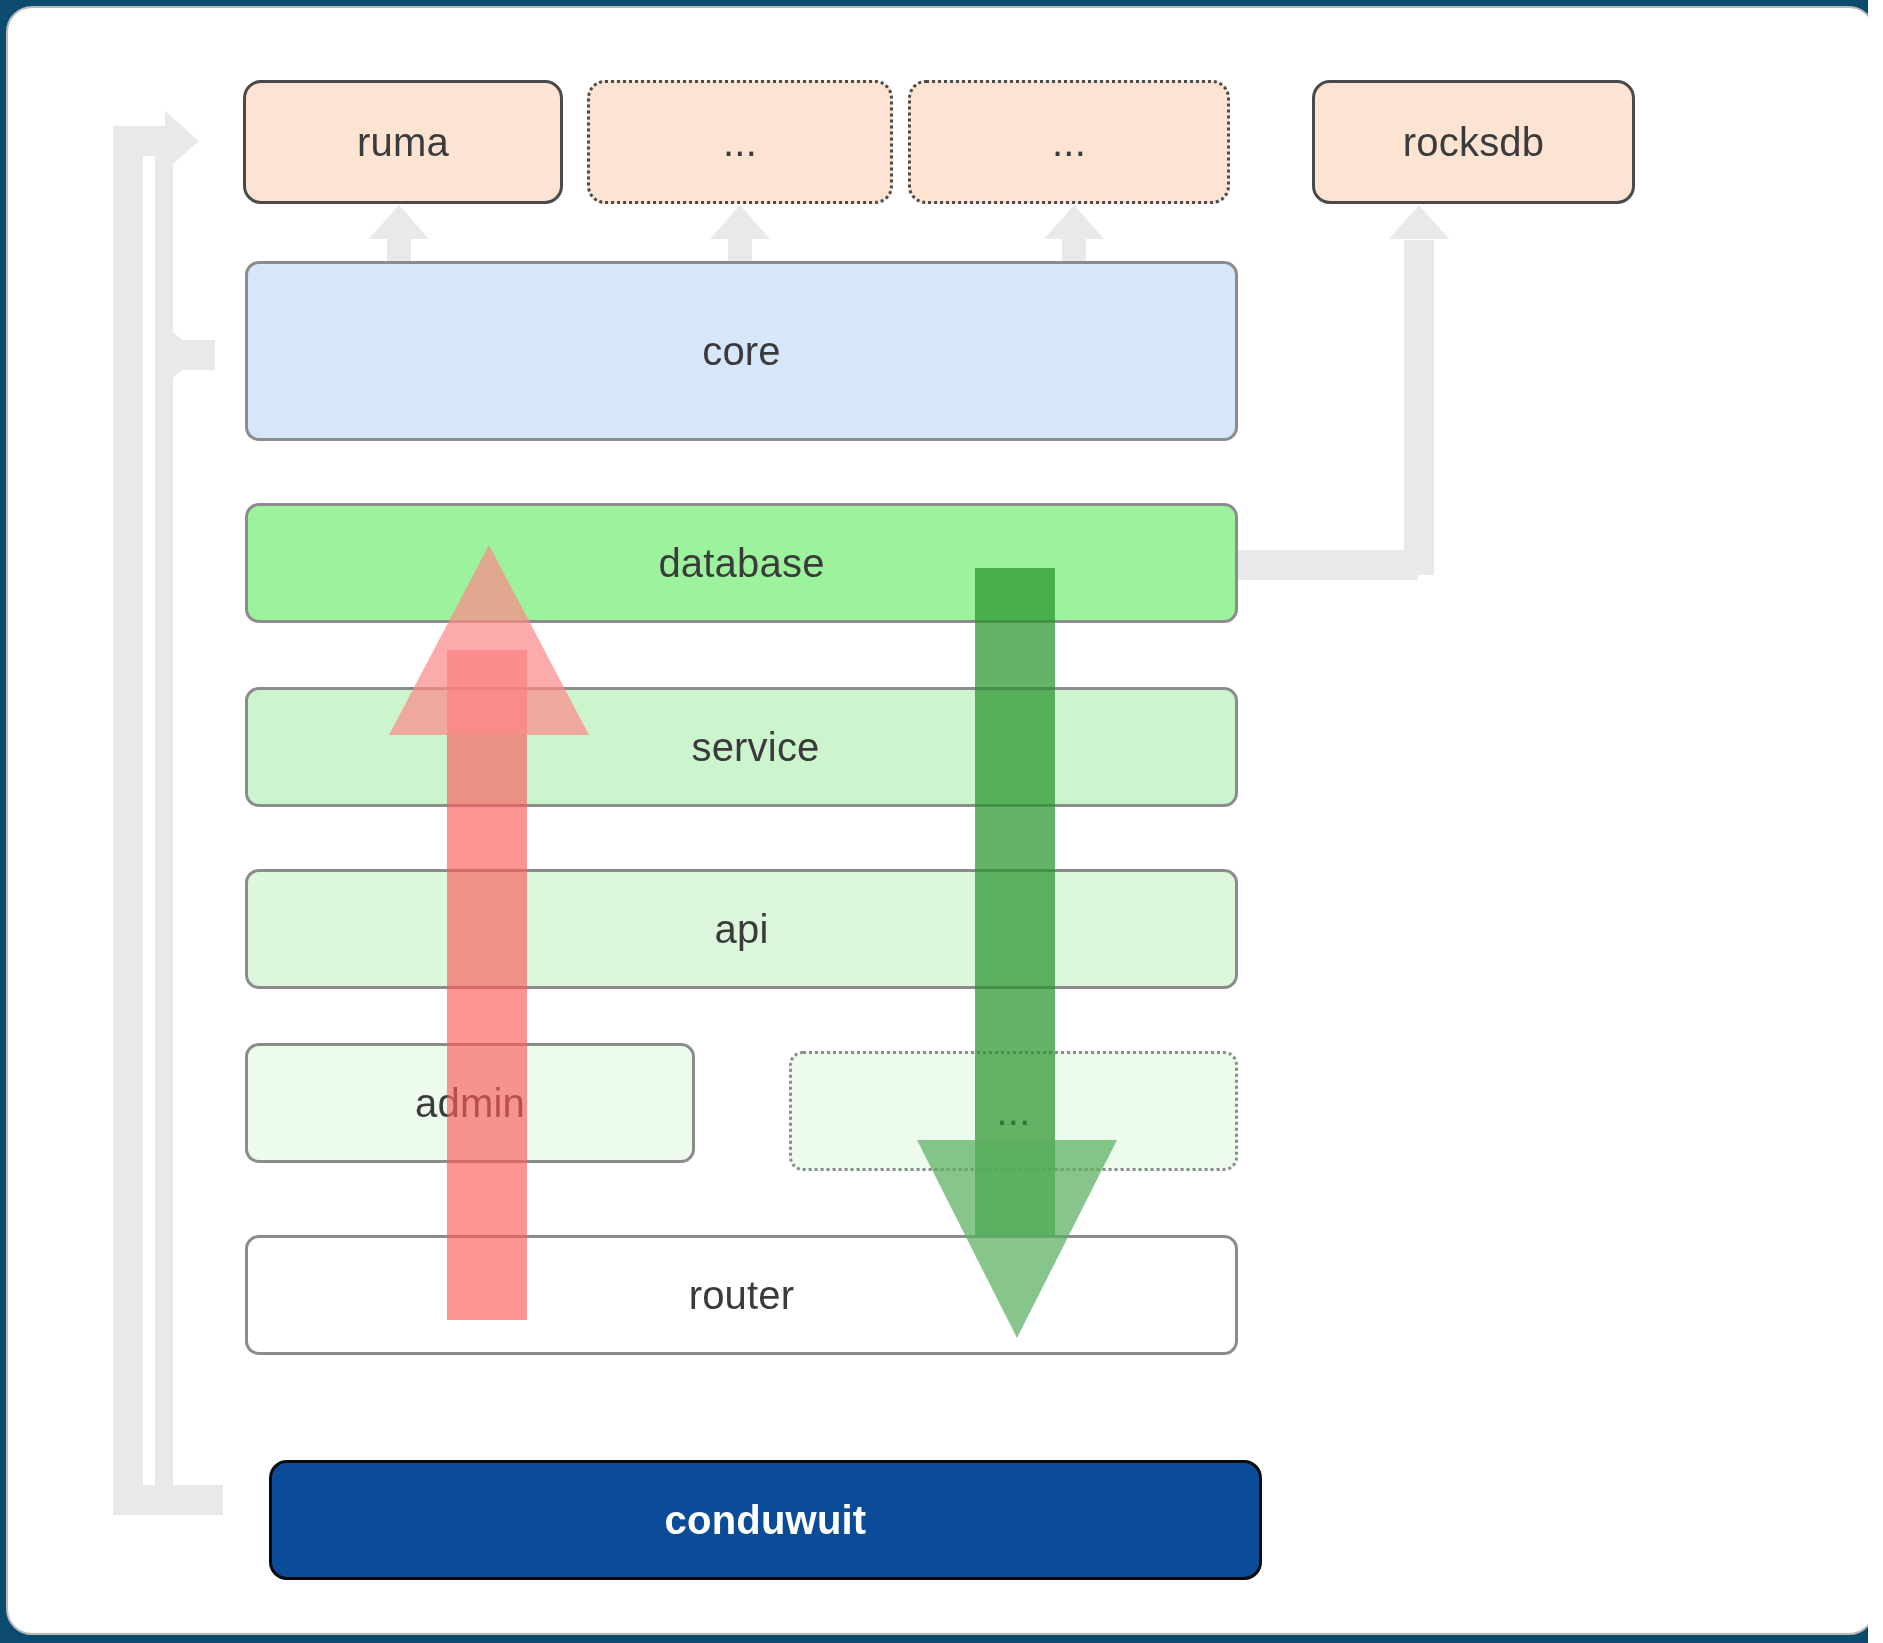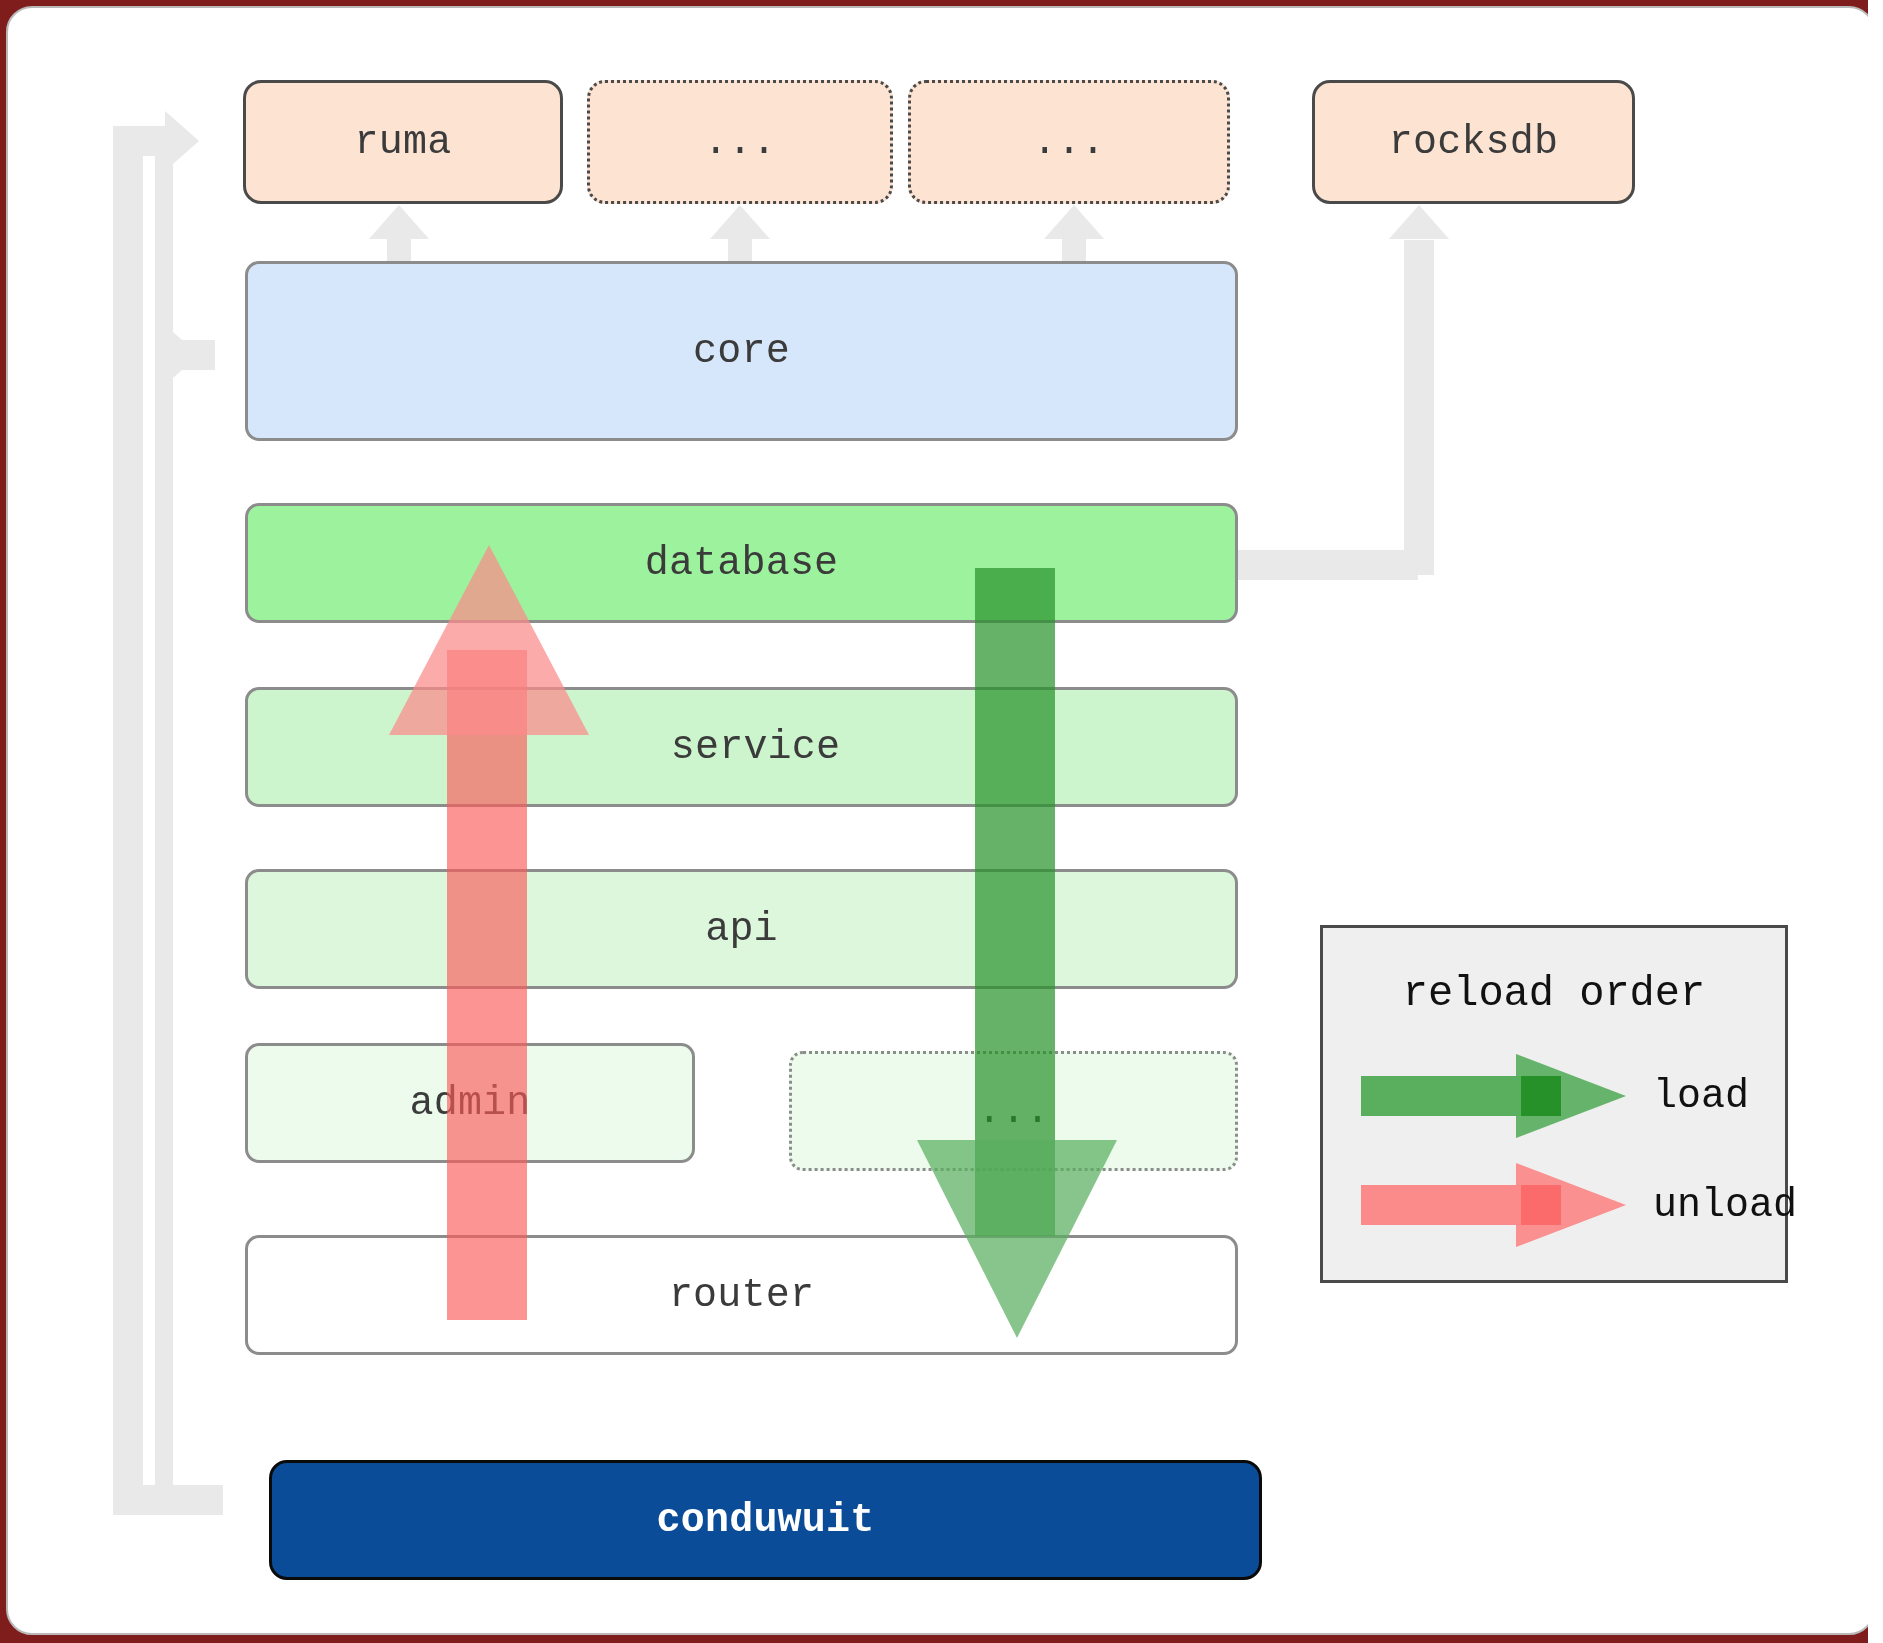--- a/index.html
+++ b/index.html
@@ -5,23 +5,22 @@
   html, body {
     margin: 0;
     padding: 0;
     background: #ffffff;
     font-family: "Liberation Sans", sans-serif;
   }
   #canvas {
     position: relative;
     width: 1868px;
     height: 1643px;
-    background: #7f1d1d;
+    background: #0c4a6e;
     overflow: hidden;
-    font-family: Liberation Mono, monospace;
   }
   
   #frame {
     position: absolute;
     left: 6px;
     top: 6px;
     width: 1869px;
     height: 1629px;
     border: 2px solid #b9b9b9;
     border-radius: 26px;
@@ -211,26 +210,13 @@
               border-right:100px solid transparent;
               border-bottom:190px solid rgba(251,138,138,0.72);"></div>
 
   <div class="flow-shaft" style="left:975px; top:568px; width:80px; height:668px;
               background:rgba(38,145,41,0.70);"></div>
   <div class="flow-head" style="left:917px; top:1140px;
               border-left:100px solid transparent;
               border-right:100px solid transparent;
               border-top:198px solid rgba(90,175,95,0.72);"></div>
 
-  <div id="legend">
-    <div id="legend-title">reload order</div>
-
-    <div class="legend-shaft" style="left:38px; top:148px; width:195px; background:#5aaf5f;"></div>
-    <div class="legend-head" style="left:193px; top:126px; border-left:110px solid rgba(90,175,95,0.92);"></div>
-    <div class="legend-shaft" style="left:198px; top:148px; width:40px; background:#269129;"></div>
-    <div class="legend-label" style="left:330px; top:146px;">load</div>
-
-    <div class="legend-shaft" style="left:38px; top:257px; width:195px; background:#fb8a8a;"></div>
-    <div class="legend-head" style="left:193px; top:235px; border-left:110px solid rgba(251,138,138,0.95);"></div>
-    <div class="legend-shaft" style="left:198px; top:257px; width:40px; background:#fb6b6b;"></div>
-    <div class="legend-label" style="left:330px; top:255px;">unload</div>
-  </div>
 </div>
 
 </body></html>

